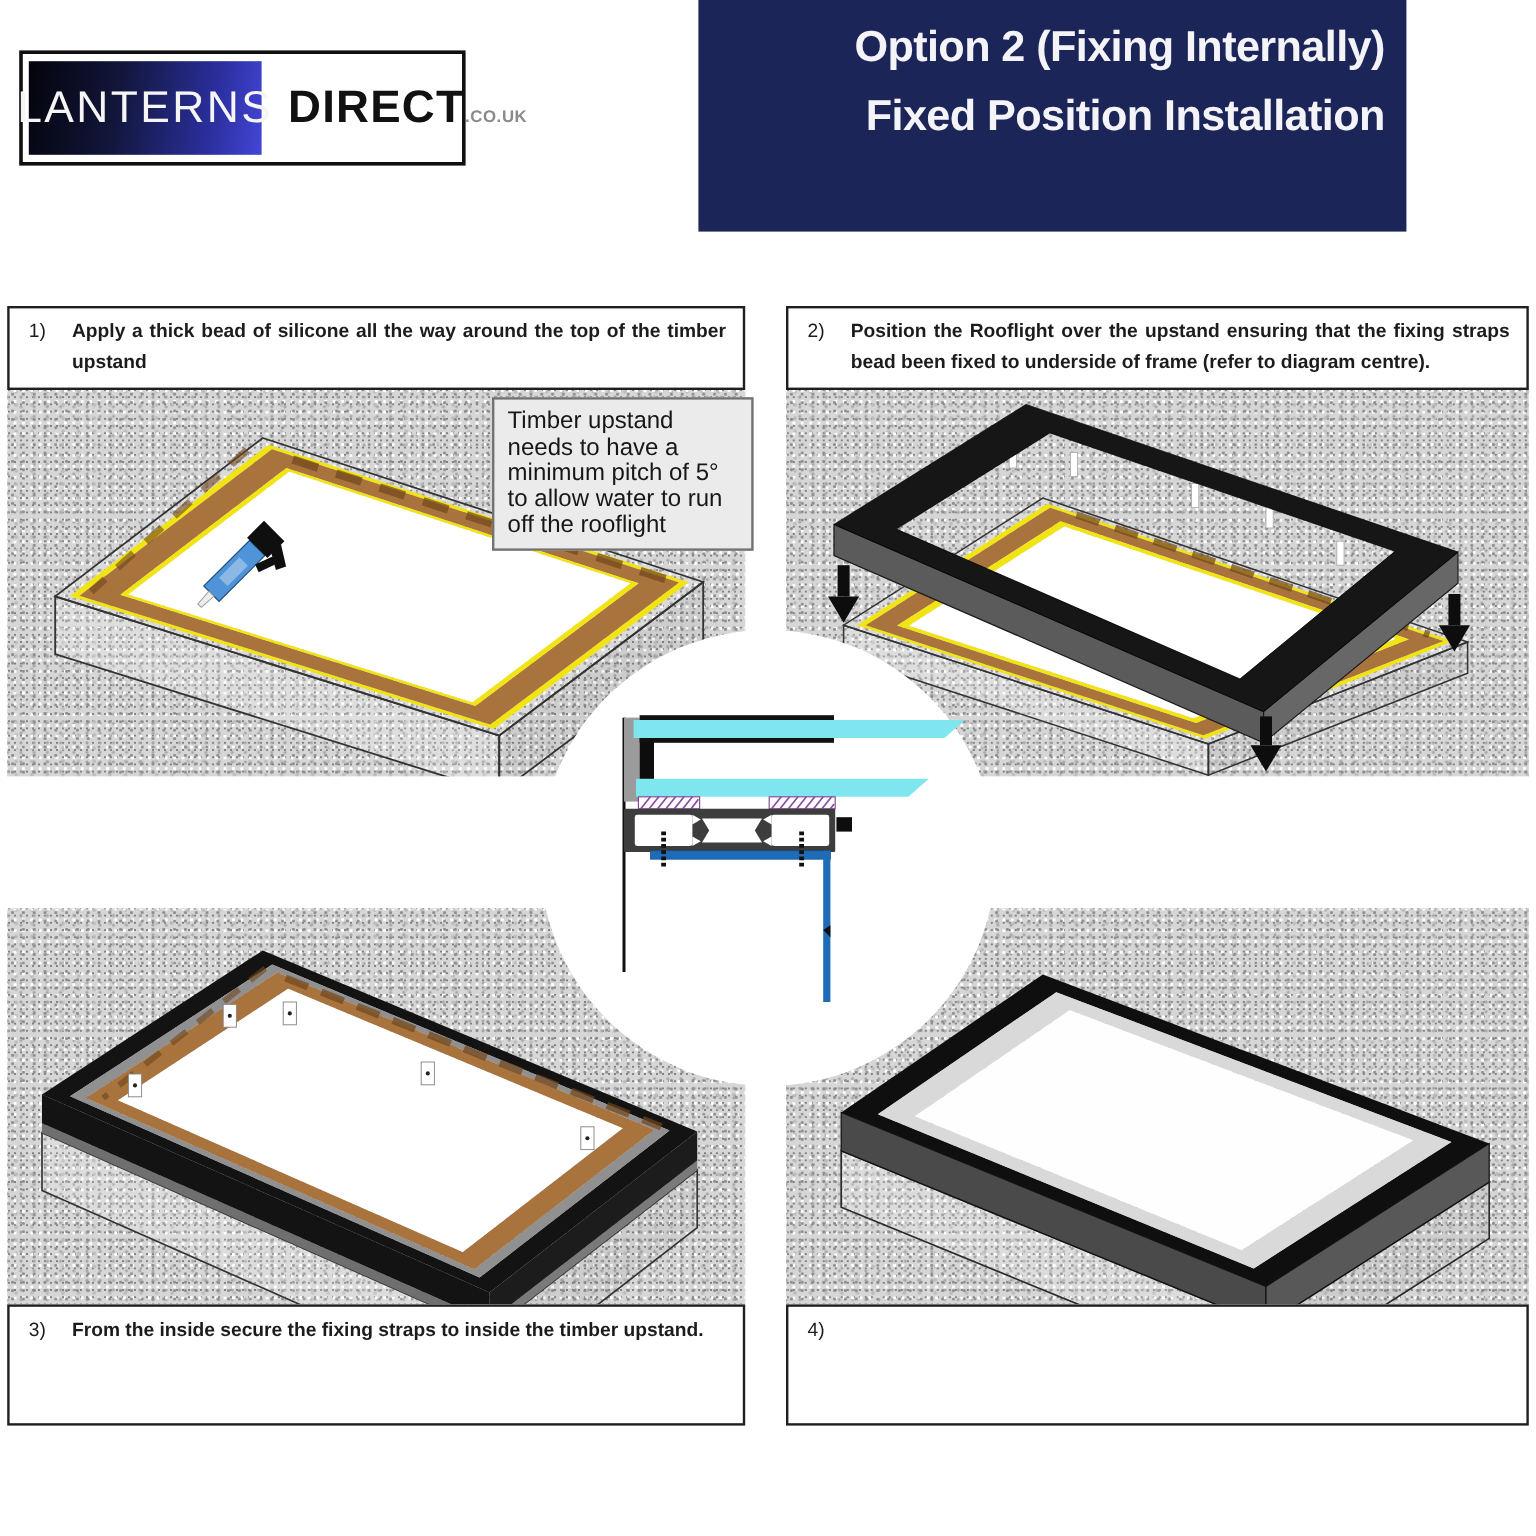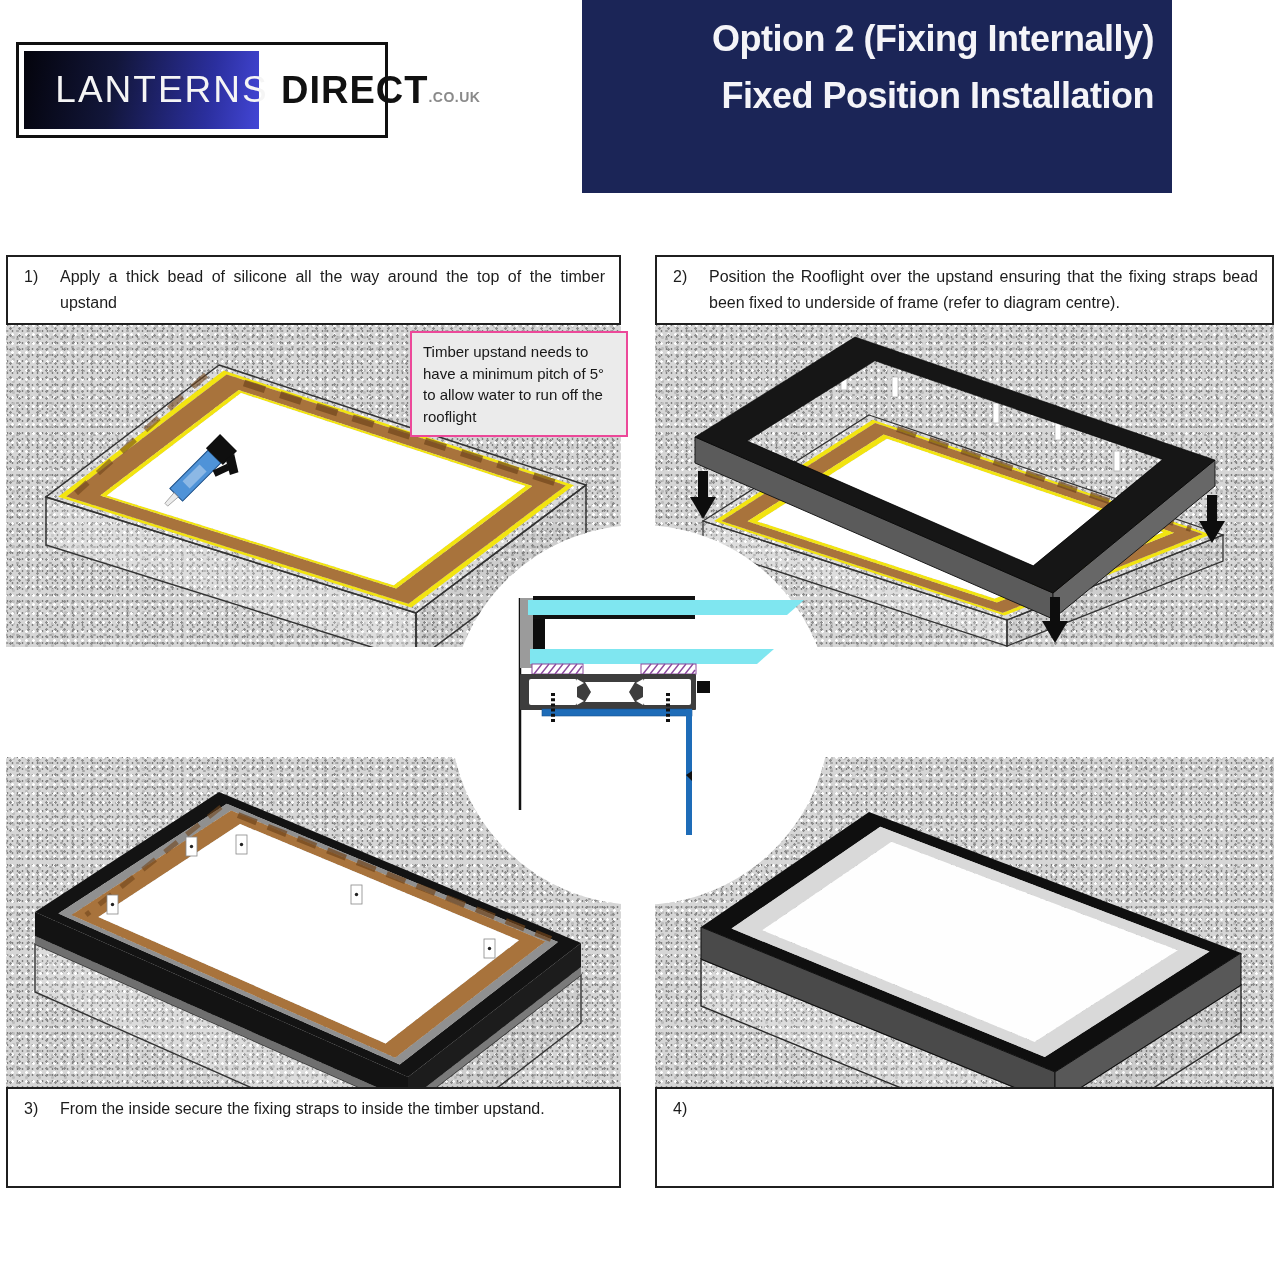--- a/index.html
+++ b/index.html
@@ -3,53 +3,53 @@
 <meta charset="utf-8">
 <style>
   html,body{margin:0;padding:0;background:#ffffff;}
   #page{position:relative;width:1280px;height:1280px;background:#ffffff;overflow:hidden;
         font-family:"Liberation Sans",sans-serif;}
 
   
   .logo-box{position:absolute;left:16px;top:42px;width:372px;height:96px;background:#fff;
             border:3px solid #101010;box-sizing:border-box;display:flex;align-items:center;}
   .logo-blue{margin-left:5px;width:194px;height:78px;display:flex;align-items:center;justify-content:center;
-             background:linear-gradient(100deg,#04040c 0%,#12163a 38%,#2b2f9e 78%,#4346d6 100%);padding-left:41px;}
+             background:linear-gradient(100deg,#04040c 0%,#12163a 38%,#2b2f9e 78%,#4346d6 100%);}
   .logo-blue span{color:#f5f5f5;font-size:37px;font-weight:400;letter-spacing:2px;}
   .logo-direct{color:#111;font-size:38px;font-weight:700;letter-spacing:1px;margin-left:22px;}
   .logo-tld{color:#8a8a8a;font-size:14px;font-weight:700;margin-top:14px;letter-spacing:.5px;}
 
   
   .hdr{position:absolute;left:582px;top:0;width:590px;height:193px;background:#1b2557;
        box-sizing:border-box;padding:10px 18px 0 0;text-align:right;}
   .hdr div{color:#f4f4f8;font-size:36px;line-height:57px;font-weight:700;letter-spacing:-.5px;}
 
   
   .cap{position:absolute;background:#fff;border:2px solid #1f1f1f;box-sizing:border-box;
        display:flex;align-items:flex-start;padding:7px 14px 0 16px;color:#1c1c1c;
        font-size:16px;line-height:26px;}
   .cap .num{flex:0 0 36px;}
-  .cap .ctext{flex:1;}
+  .cap .ctext{flex:1;font-weight:bold;}
   .just .ctext{text-align:justify;}
 
   
   .illus{position:absolute;overflow:hidden;background-color:#d6d6d6;
     background-image:
       radial-gradient(circle,#8d8d8d 1px,transparent 1.5px),
       radial-gradient(circle,#ffffff 1.1px,transparent 1.6px),
       radial-gradient(circle,#a6a6a6 1px,transparent 1.5px),
       radial-gradient(circle,#bdbdbd 1.2px,transparent 1.8px),
       radial-gradient(circle,#7f7f7f .8px,transparent 1.2px);
     background-size:9px 7px,7px 9px,11px 8px,13px 11px,5px 6px;
     background-position:0 0,3px 5px,6px 2px,1px 7px,4px 3px;}
   .illus svg{position:absolute;left:0;top:0;}
 
   
-  .note{position:absolute;left:410px;top:331px;width:218px;background:#ebebeb;border:2px solid #ec4899;
-        box-sizing:border-box;padding:8px 11px;font-size:15px;line-height:21.5px;color:#171717;z-index:4;}
+  .note{position:absolute;left:410px;top:331px;width:218px;background:#ebebeb;border:2px solid #737373;
+        box-sizing:border-box;padding:8px 11px;font-size:20px;line-height:21.5px;color:#171717;z-index:4;}
 
   
   .circle{position:absolute;left:450px;top:525px;width:380px;height:380px;border-radius:50%;
           background:#fff;z-index:5;}
 </style>
 </head>
 <body>
 
 <div id="page">
 

